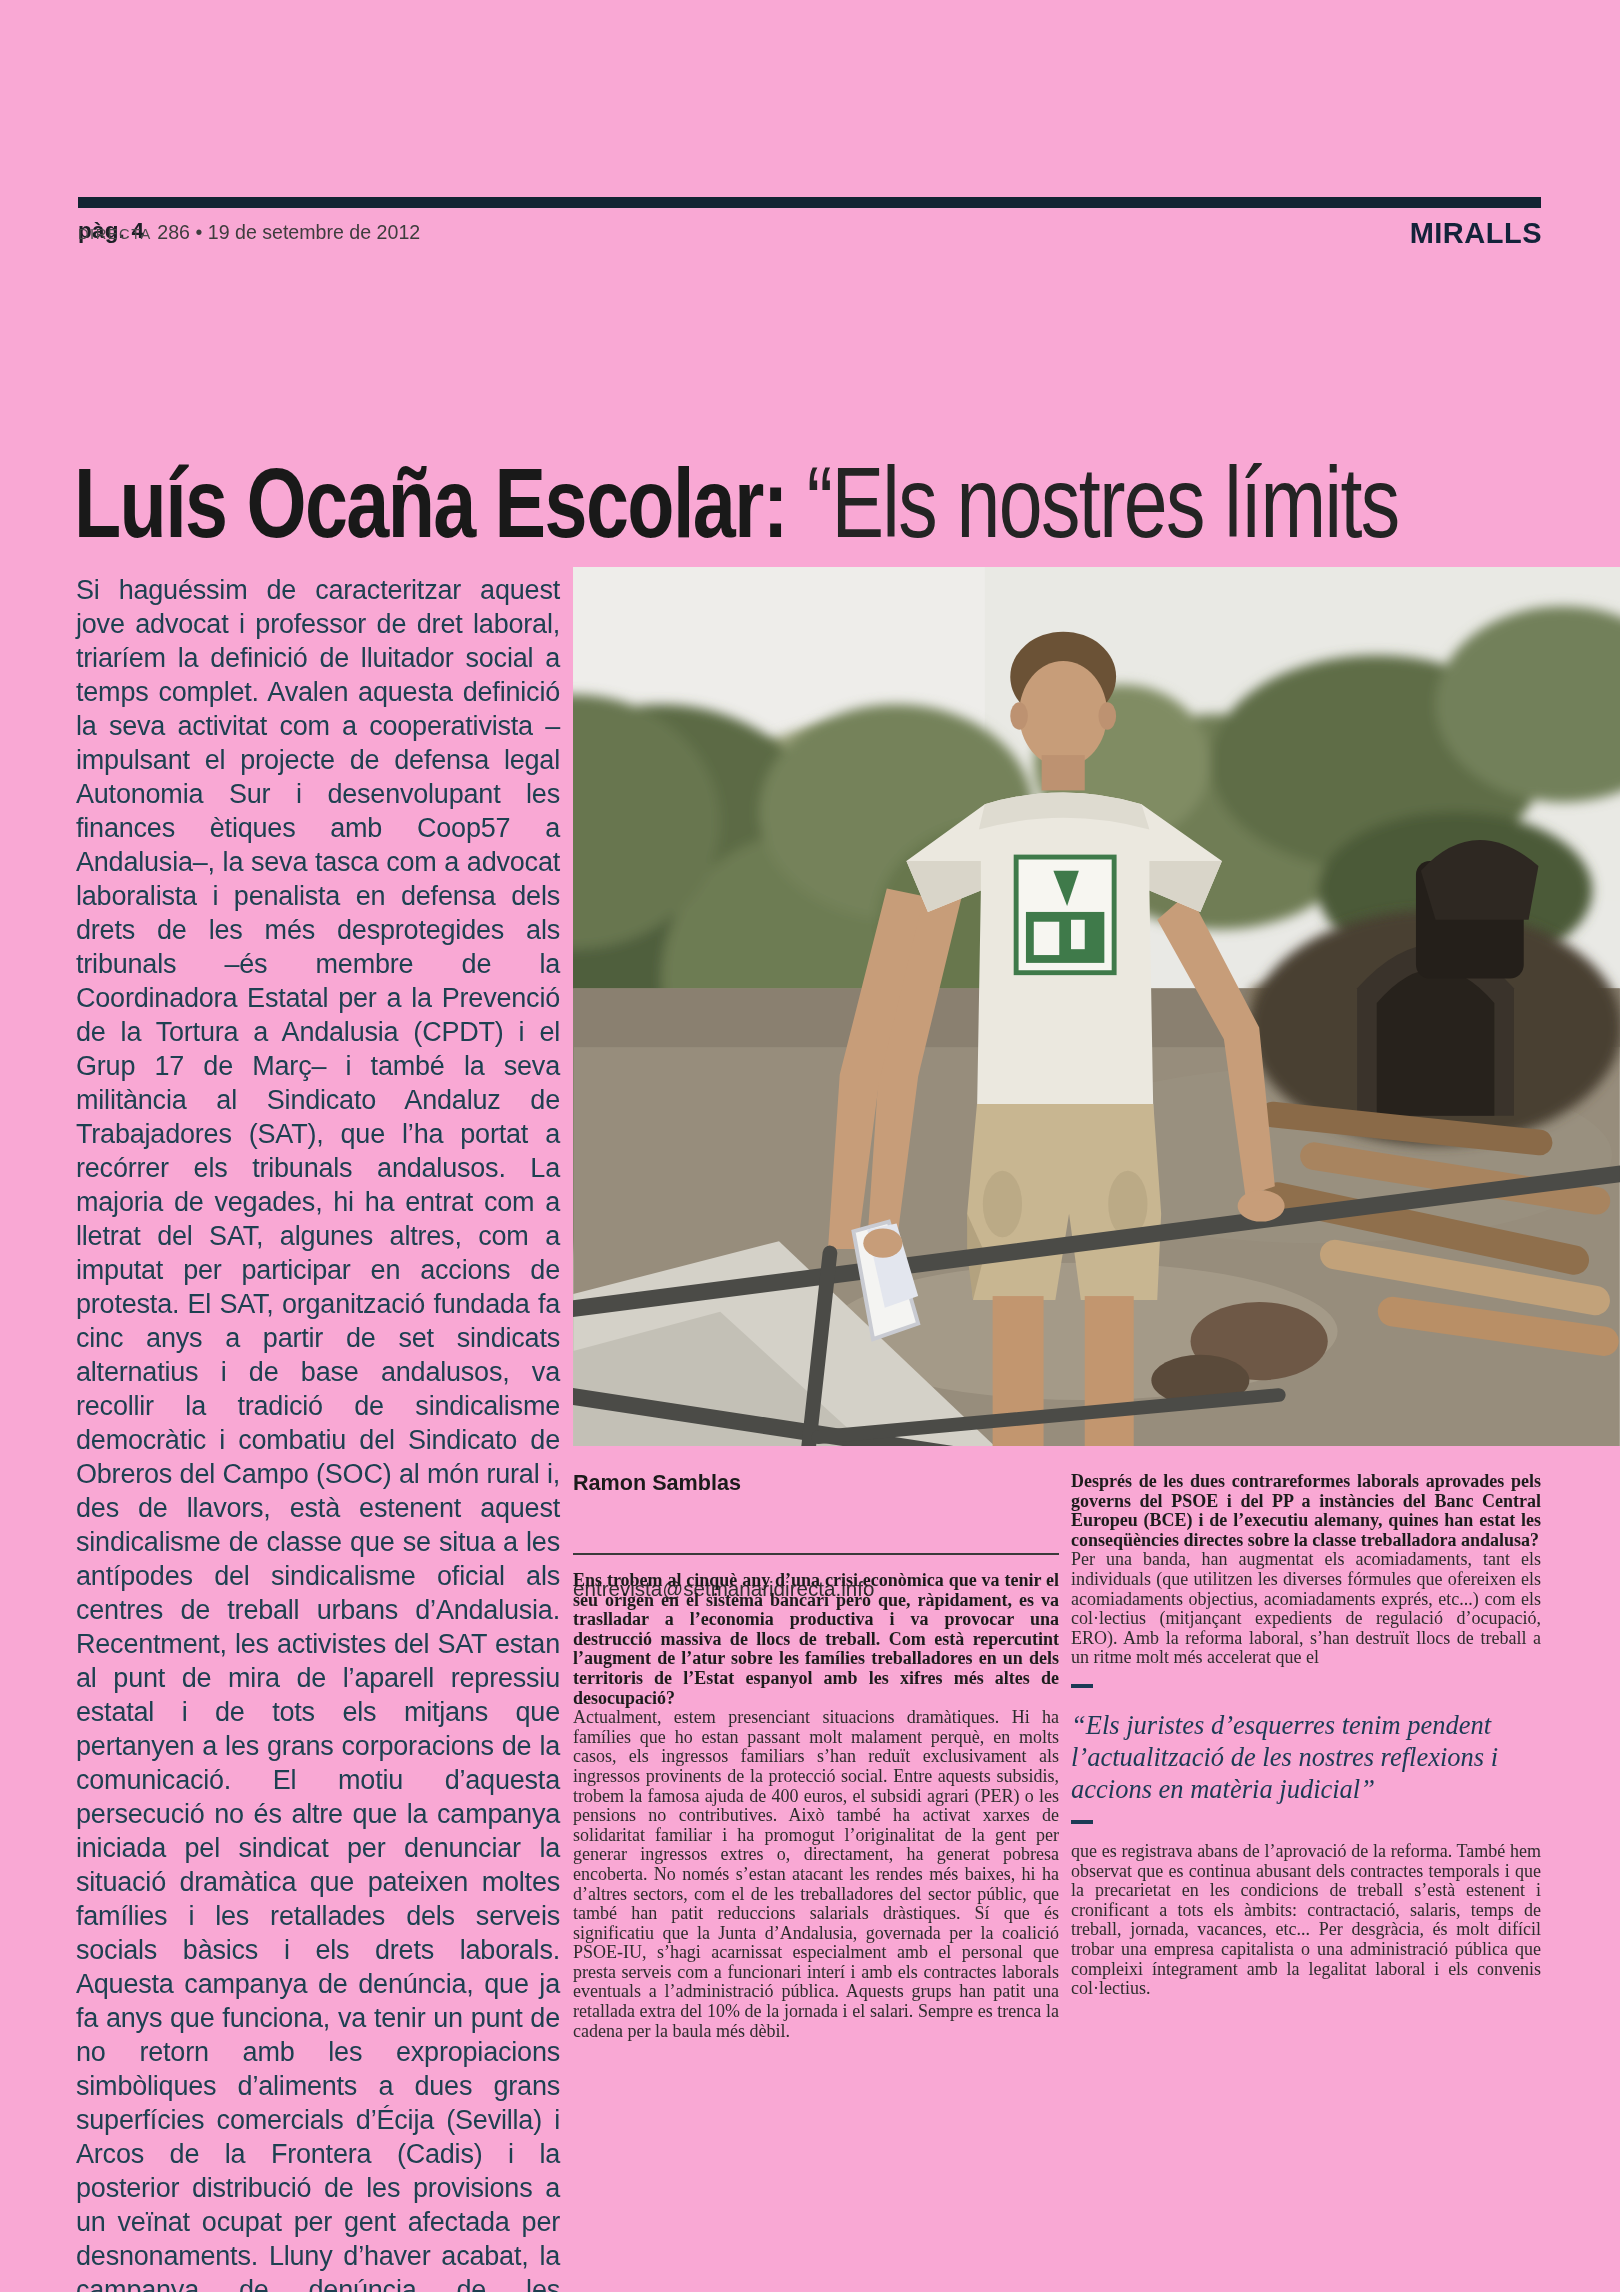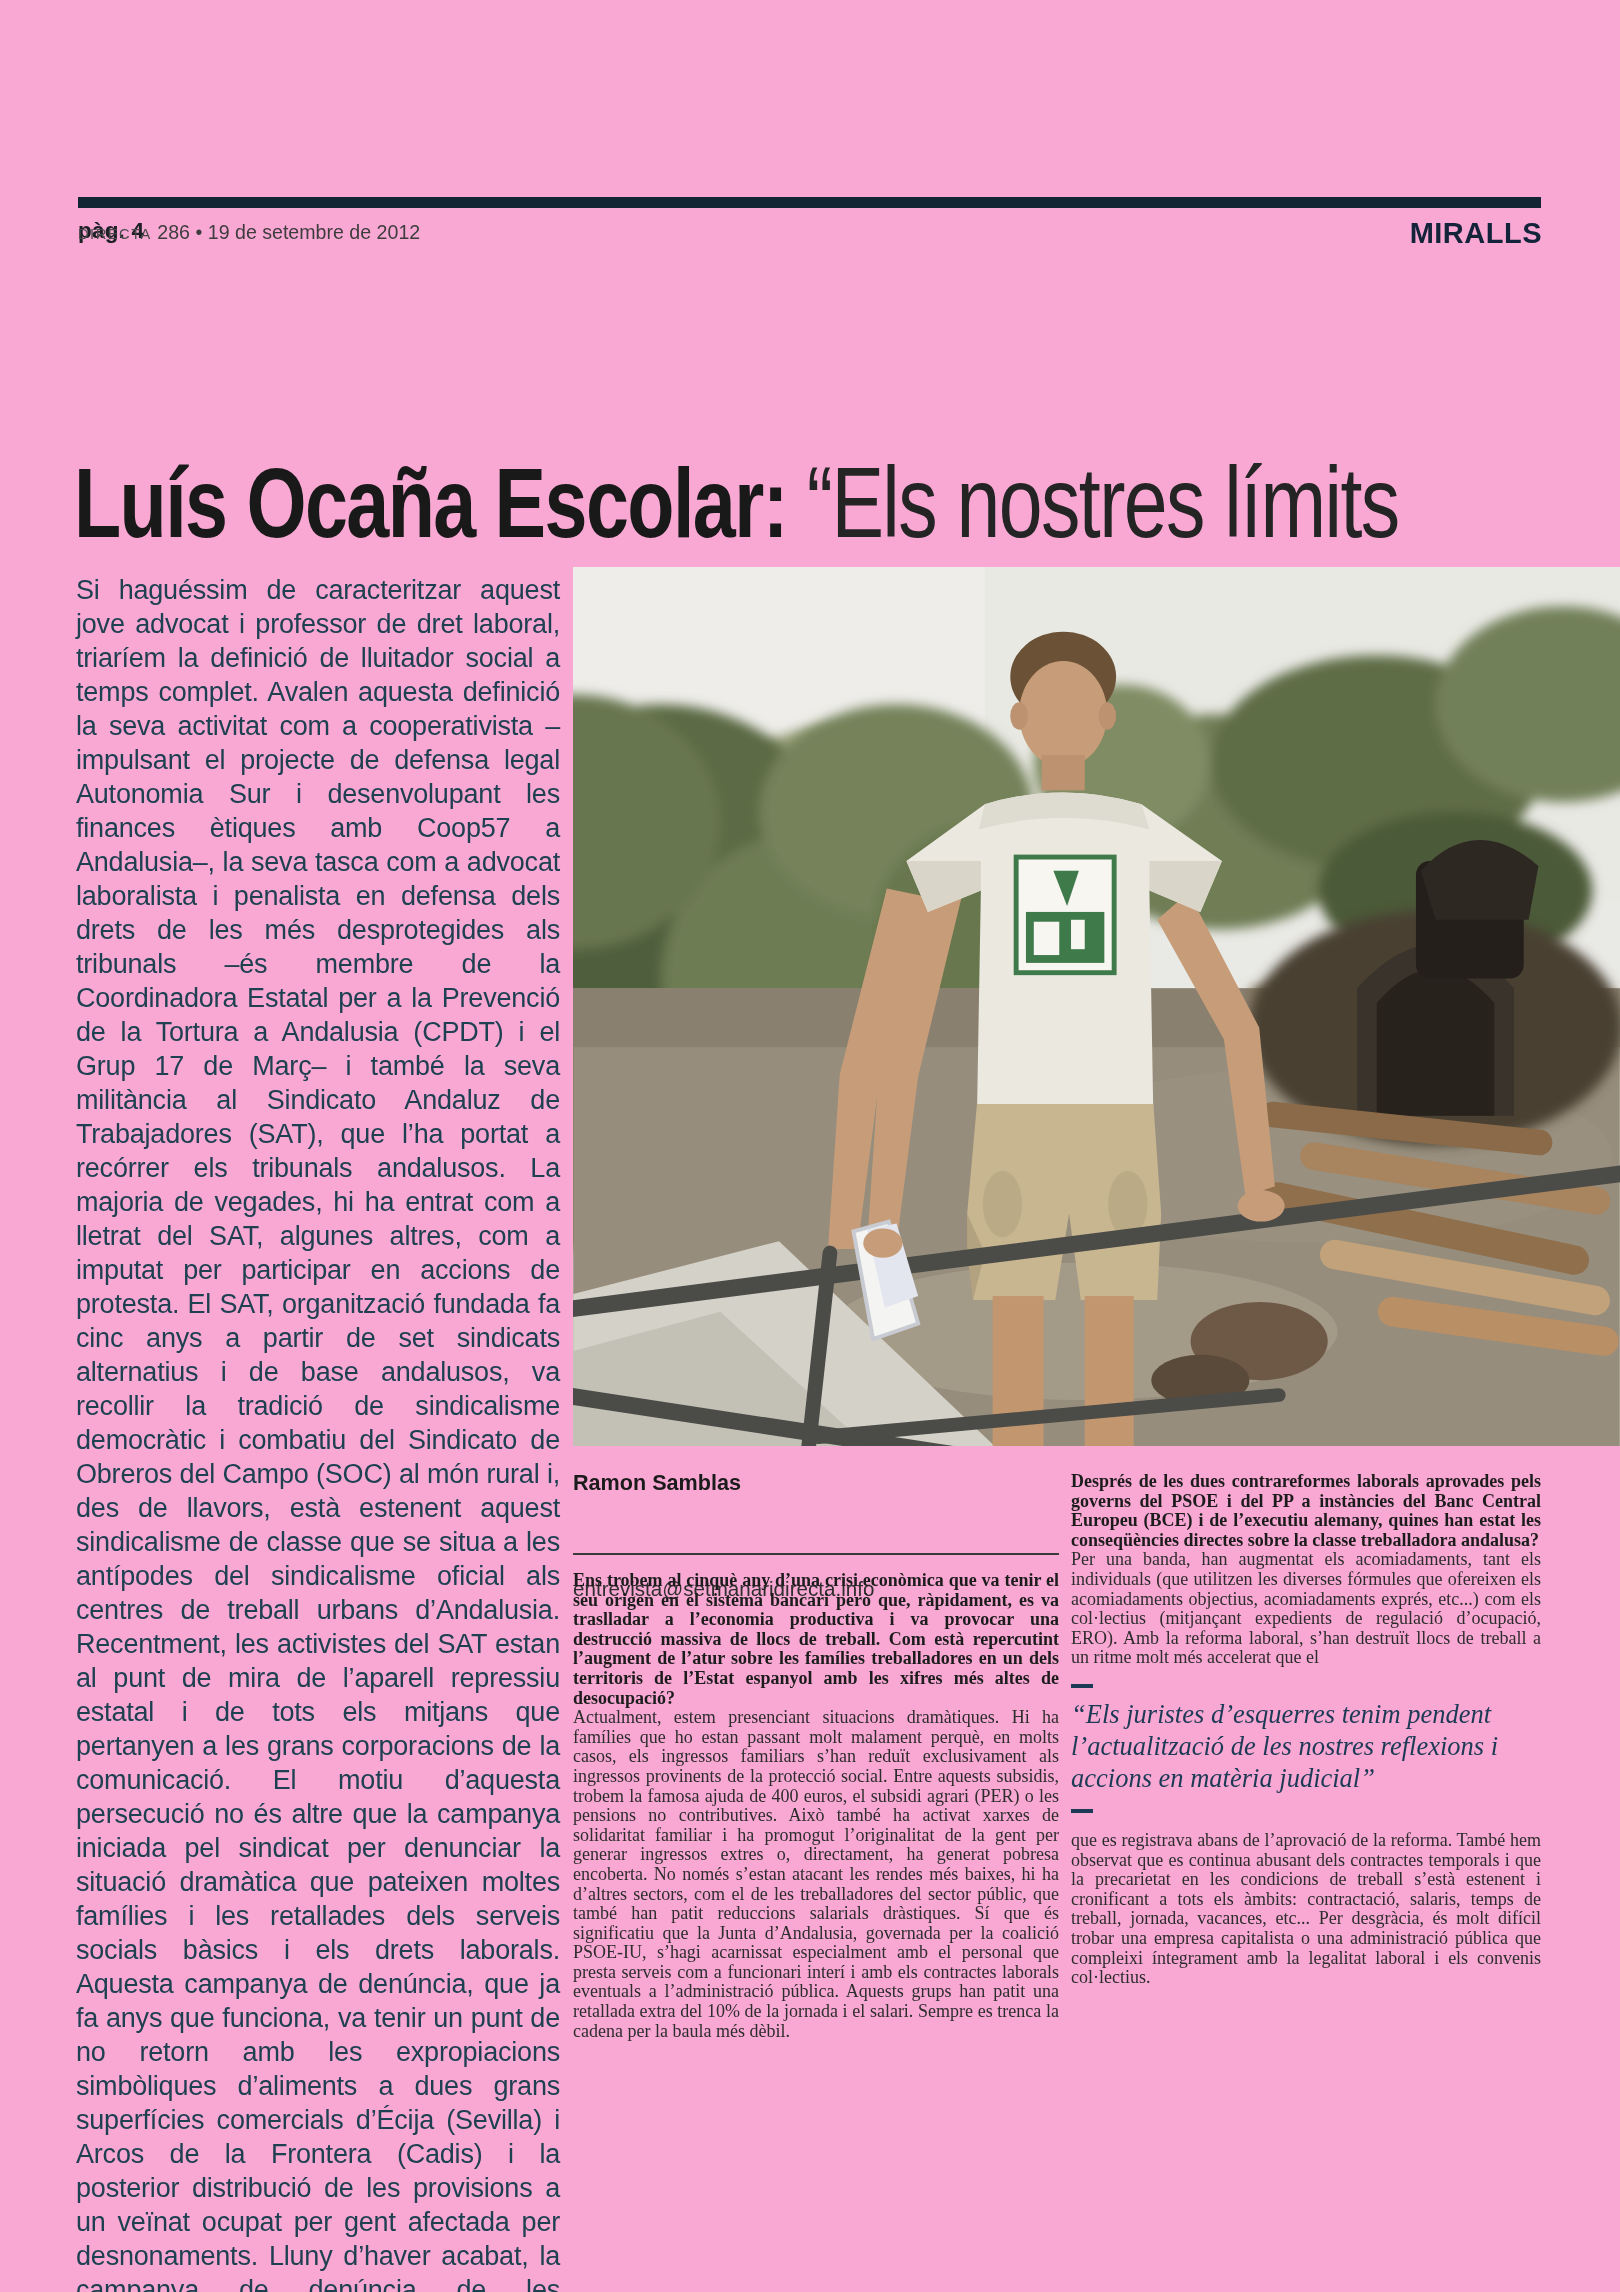--- a/index.html
+++ b/index.html
@@ -81,21 +81,21 @@
   }
   .a{
     font-size:18px;line-height:19.6px;font-weight:400;color:#2d2d2d;
     text-align:justify;margin:0;
   }
   .qdash{
     width:21.6px;height:3.9px;background:#1c3a55;margin-top:15.7px;
   }
   .pullquote{
     font-size:26.5px;line-height:32px;font-style:italic;color:#1c3a55;
-    margin:10px 0 0 0;font-weight:400;
+    margin:21px 0 0 0;font-weight:400;
   }
   .a2b{margin-top:18px;}
 </style>
 </head>
 <body>
 
 <div class="page">
 
   <div class="topbar"></div>
   <div class="page-label">pàg. 4</div>

